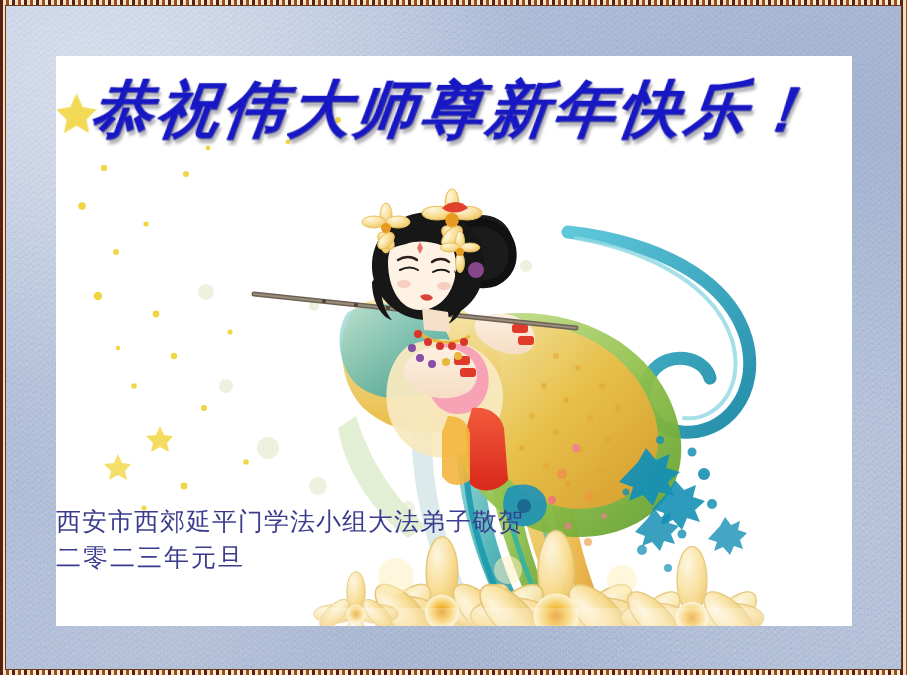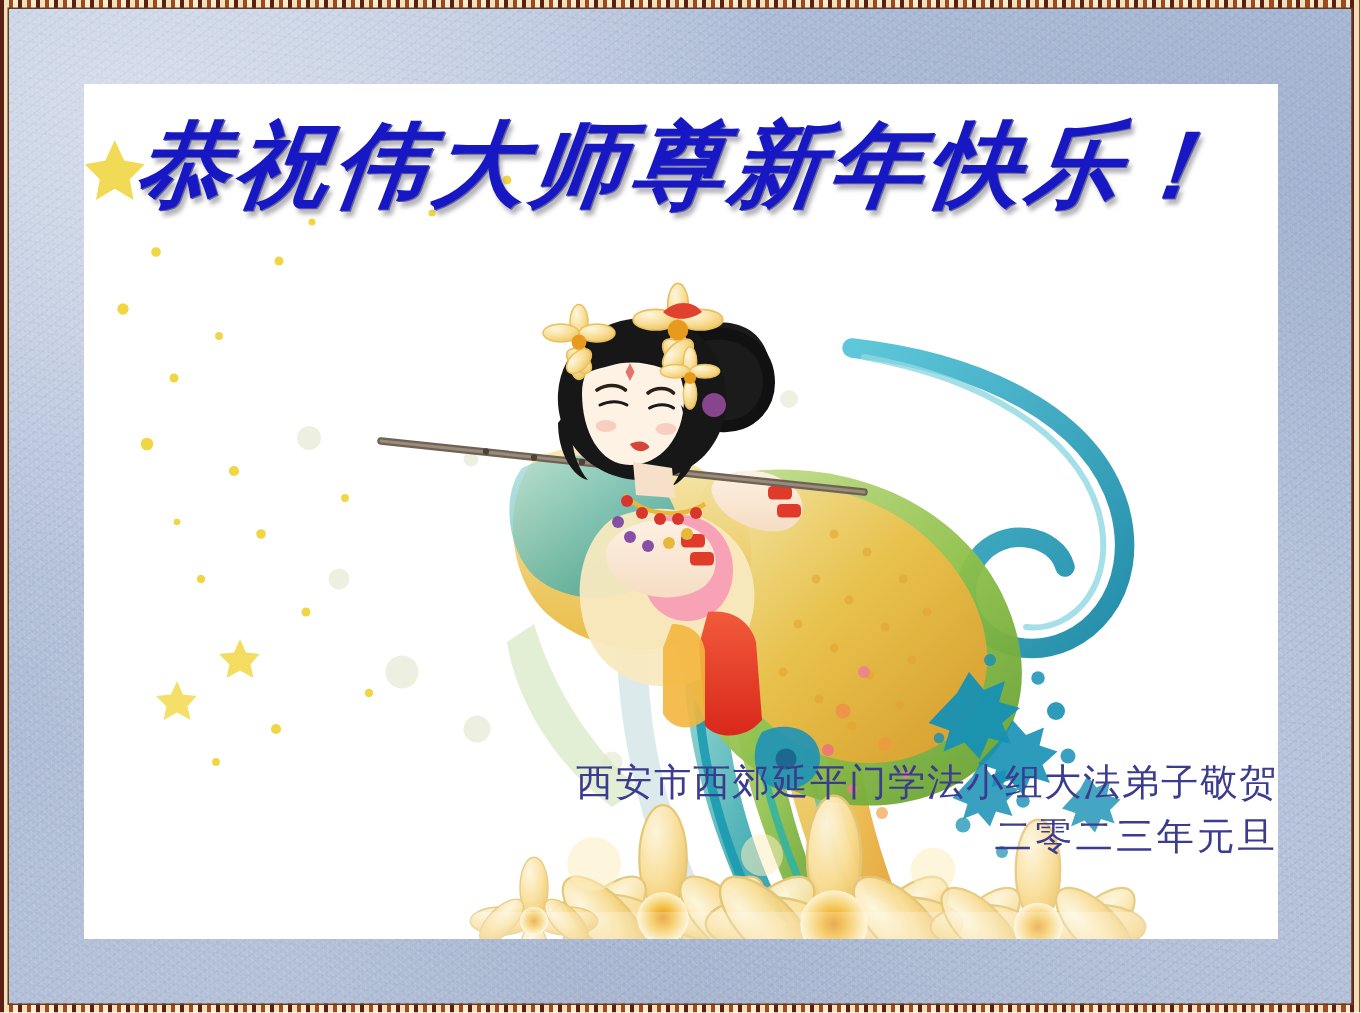--- a/index.html
+++ b/index.html
@@ -102,29 +102,29 @@
     left: 0; top: 0;
     width: 796px; height: 570px;
     pointer-events: none;
   }
 
   
   .signature {
     position: absolute;
     left: 0; top: 448px;
     width: 796px;
-    text-align: right;
+    text-align: left;
     color: #3c3c8e;
     font-family: "DejaVu Sans", "Liberation Sans", sans-serif;
     font-size: 25px;
     line-height: 36px;
     letter-spacing: 1px;
     z-index: 6;
   }
-  .signature .line2 { letter-spacing: 2px; padding-left: 24px; }
+  .signature .line2 { letter-spacing: 2px; }
 </style>
 </head>
 <body>
 
 <div id="root">
 
   <div class="border-frame"></div>
 
   <div class="paper-bg"></div>
 

